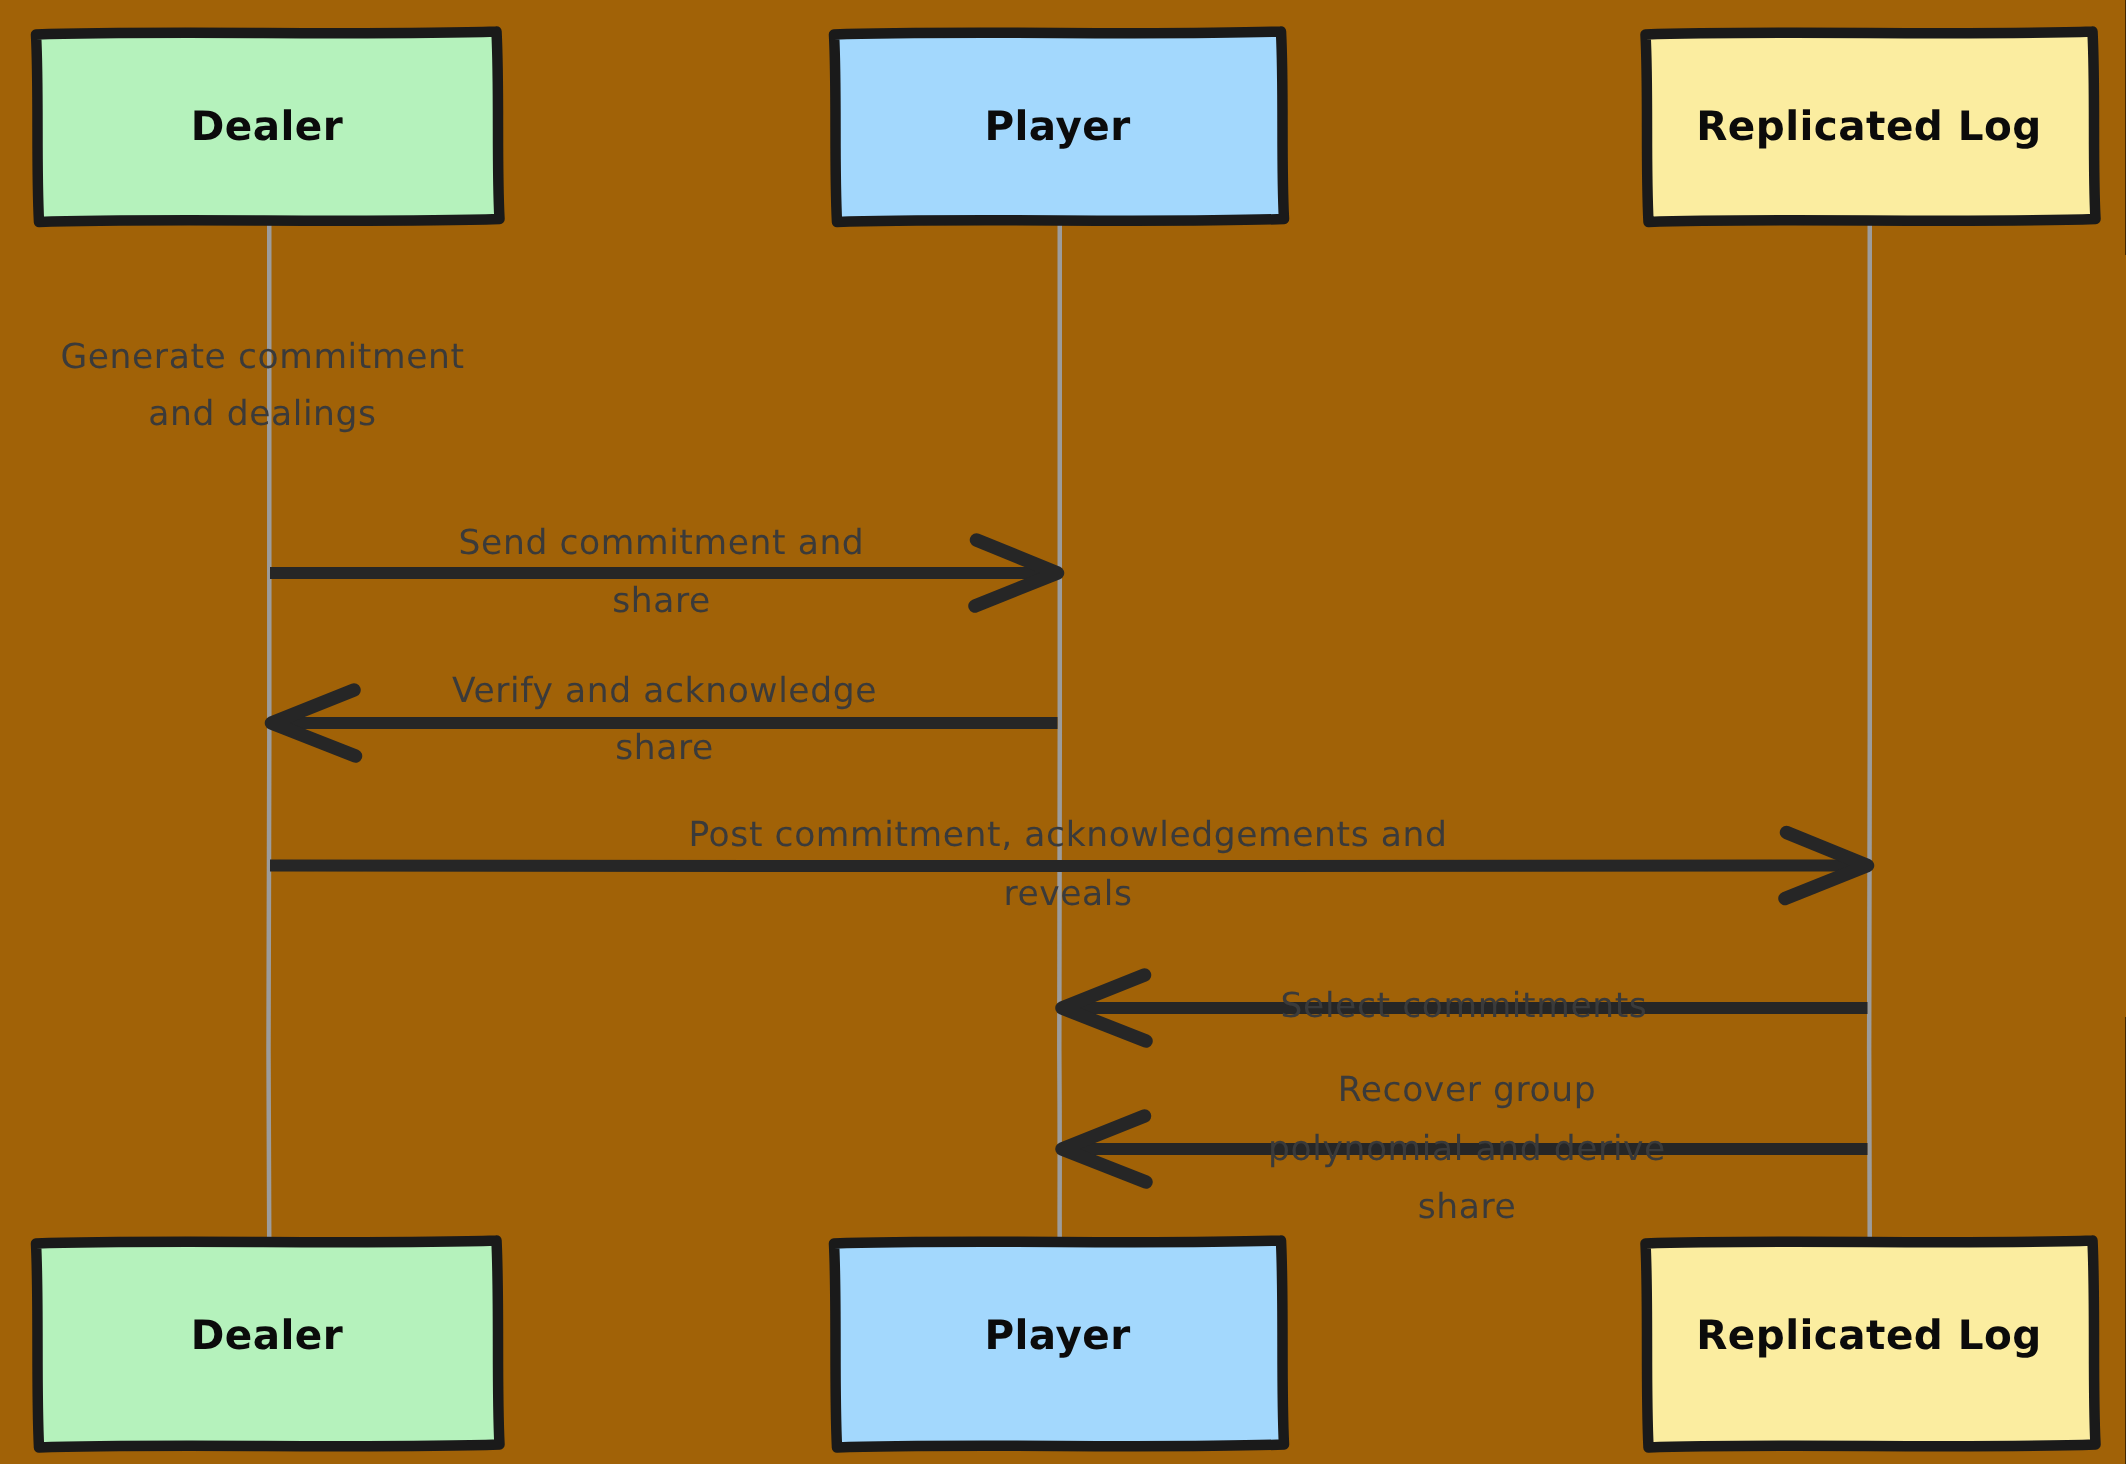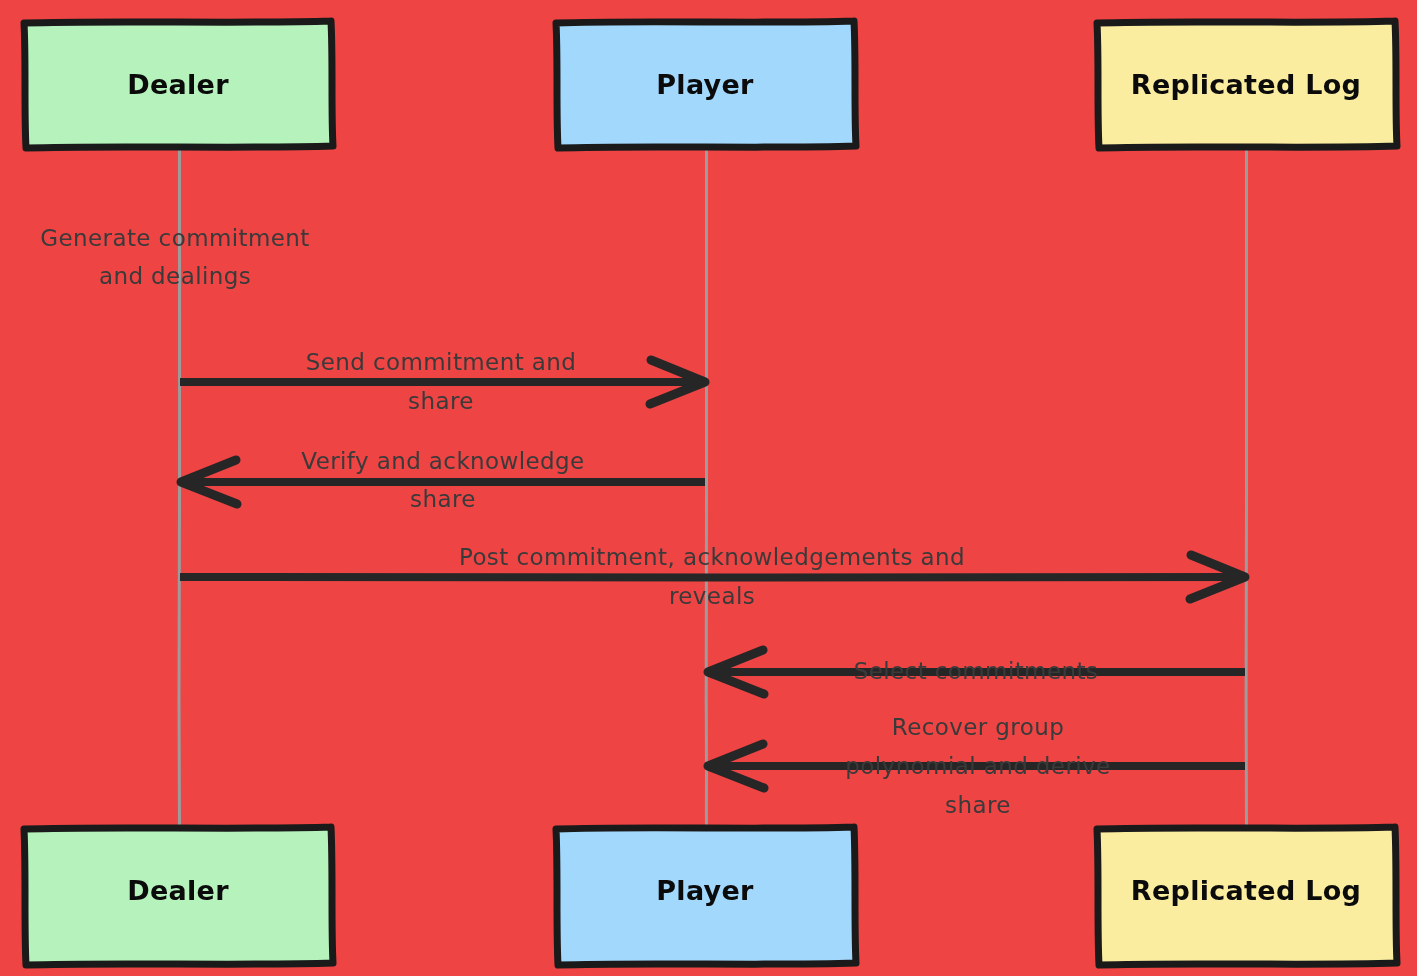--- a/index.html
+++ b/index.html
@@ -11,21 +11,21 @@
   body {
     width: 1417px;
     height: 976px;
     overflow: hidden;
     font-family: "DejaVu Sans", sans-serif;
   }
   #diagram-root {
     position: relative;
     width: 1417px;
     height: 976px;
-    background: #ef4444;
+    background: #a16207;
   }
   svg#seq-svg {
     position: absolute;
     left: 0;
     top: 0;
     width: 1417px;
     height: 976px;
     display: block;
   }
   .participant-label {

